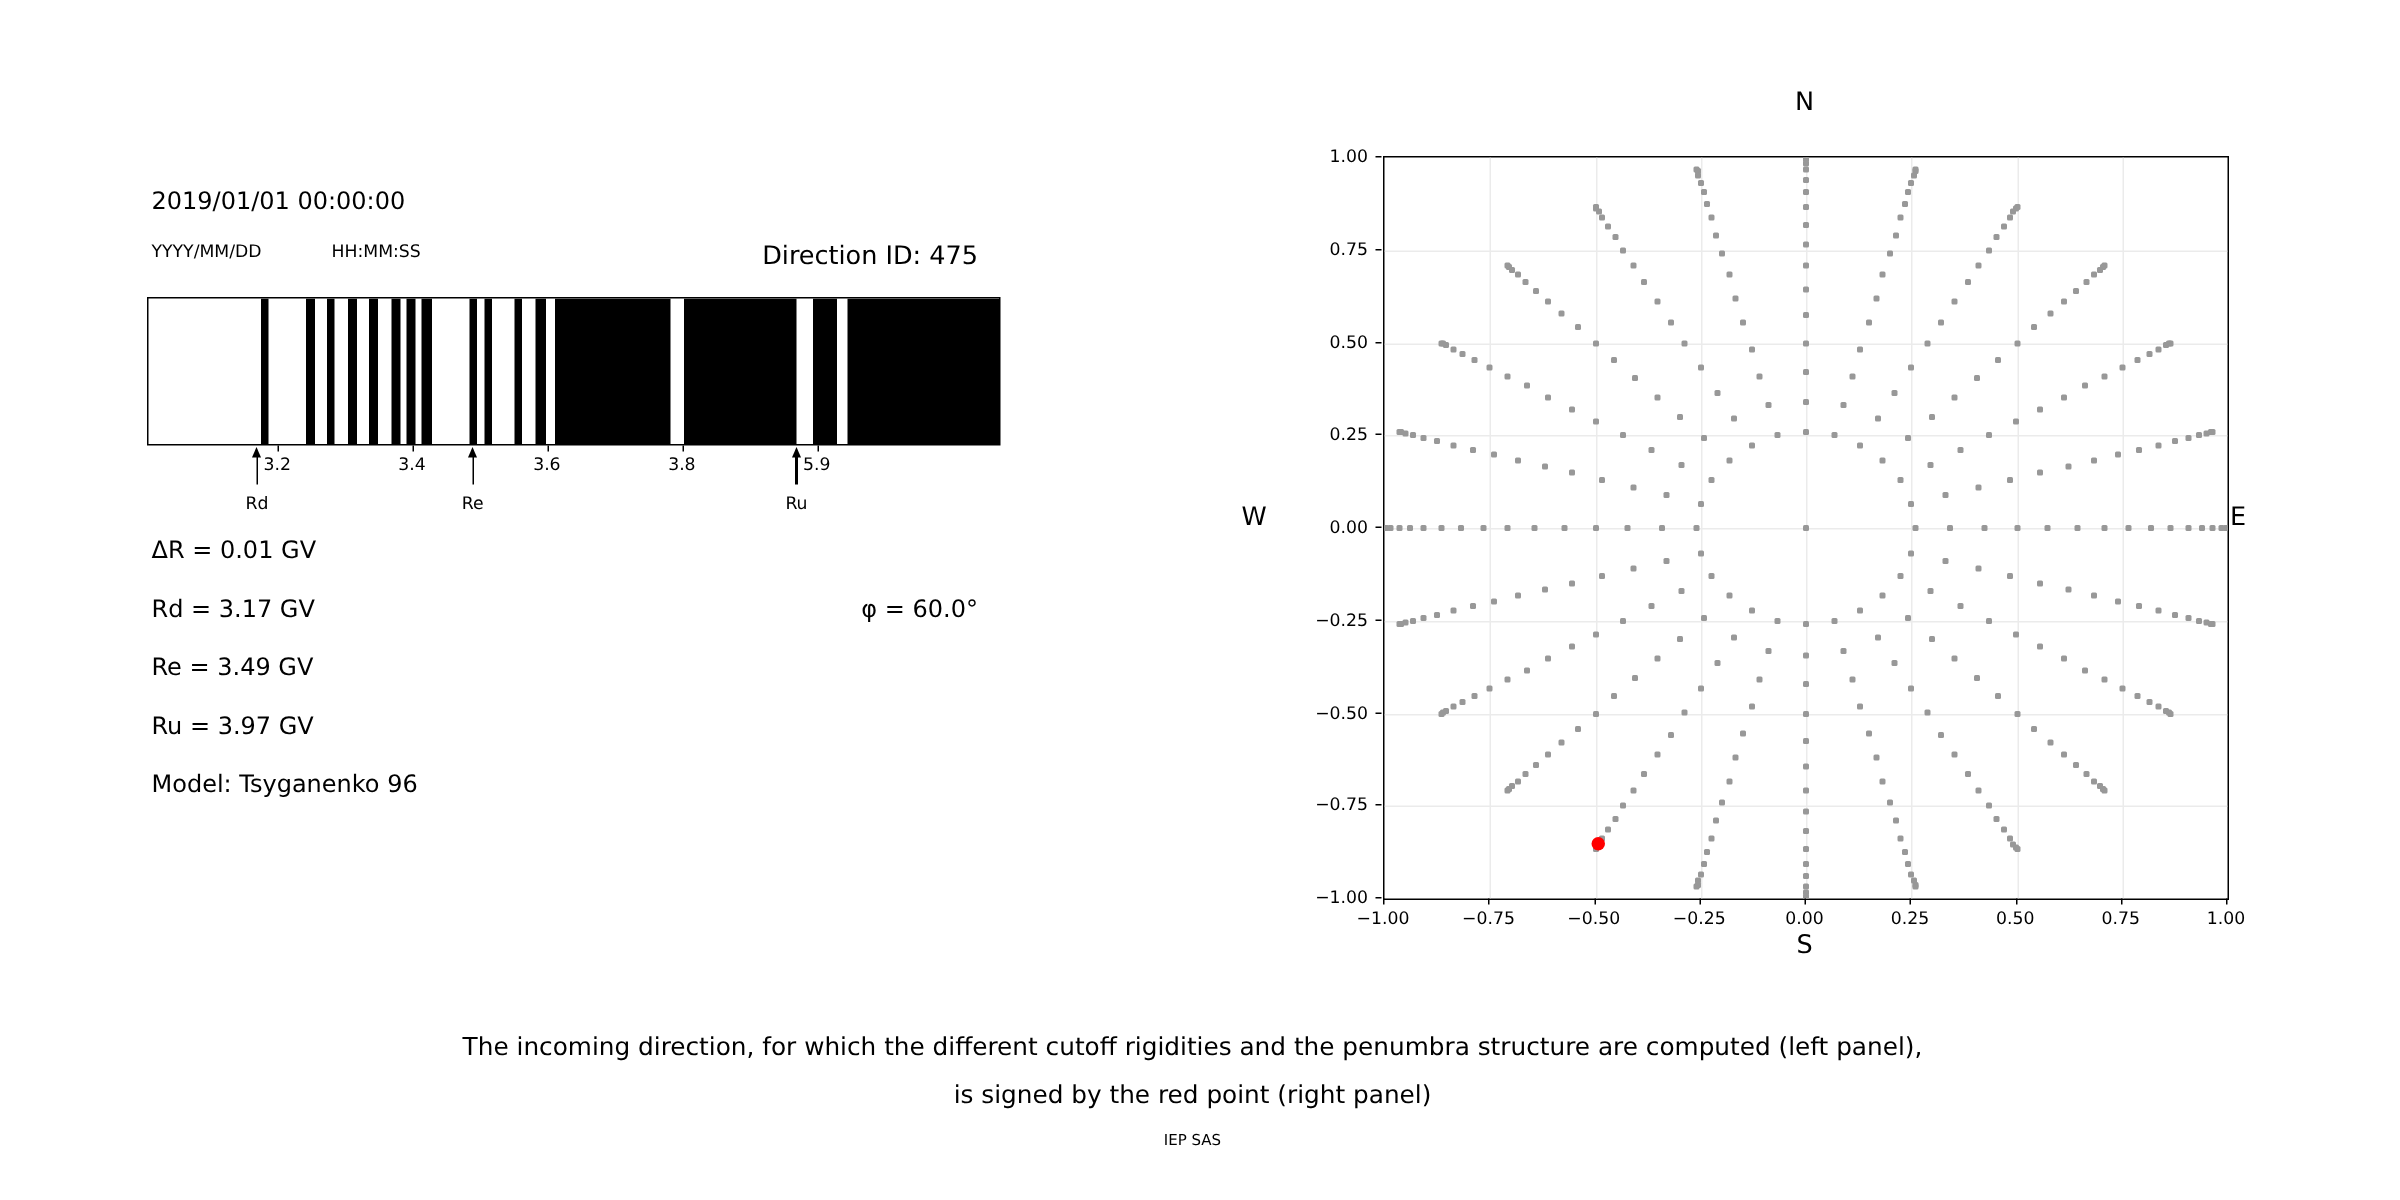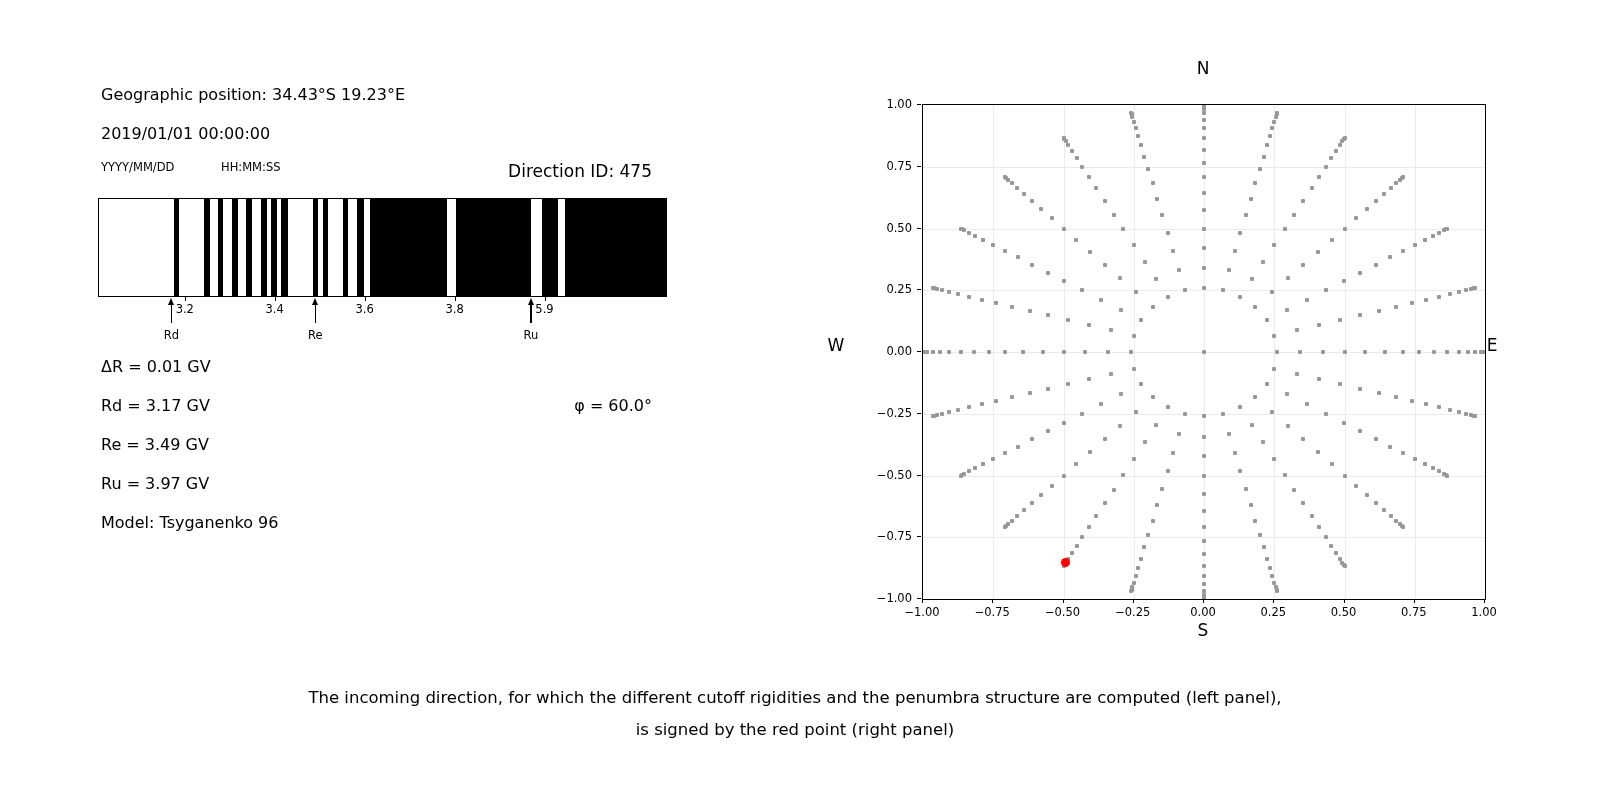--- a/index.html
+++ b/index.html
@@ -32,21 +32,20 @@
   #e-label{left:1478px;top:335px;width:28px;}
   #caption-line1{left:5px;top:688px;width:1580px;text-align:center;font-size:16.5px;}
   #caption-line2{left:5px;top:720px;width:1580px;text-align:center;font-size:16.5px;}
   #footer-label{left:5px;top:755px;width:1580px;text-align:center;font-size:10px;}
 </style>
 </head>
 <body>
 
 <div id="canvas">
 
-  <div class="abs t16" id="geo-position">Geographic position: 34.43°S 19.23°E</div>
   <div class="abs t16" id="datetime-value">2019/01/01 00:00:00</div>
   <div class="abs tsmall" id="date-format-label">YYYY/MM/DD</div>
   <div class="abs tsmall" id="time-format-label">HH:MM:SS</div>
   <div class="abs t17" id="direction-id">Direction ID: 475</div>
 
   <div class="abs" id="penumbra-chart">
       <div style="position: absolute; left: 0px; top: 0px; width: 567px; height: 97px; border: 1.2px solid rgb(0, 0, 0); background: rgb(255, 255, 255); overflow: hidden;">
         <div style="position: absolute; left: 74.6px; top: 0px; bottom: 0px; width: 5.4px; background: rgb(0, 0, 0);"></div>
         <div style="position: absolute; left: 104.8px; top: 0px; bottom: 0px; width: 5.8px; background: rgb(0, 0, 0);"></div>
         <div style="position: absolute; left: 118.7px; top: 0px; bottom: 0px; width: 5.8px; background: rgb(0, 0, 0);"></div>
@@ -533,13 +532,14 @@
       <div style="position: absolute; left: 858px; top: 591px; width: 54px; text-align: right; font-size: 11.5px;">−1.00</div>
     </div>
 
   <div class="abs compass" id="n-label">N</div>
   <div class="abs compass" id="s-label">S</div>
   <div class="abs compass" id="w-label">W</div>
   <div class="abs compass" id="e-label">E</div>
 
   <div class="abs" id="caption-line1">The incoming direction, for which the different cutoff rigidities and the penumbra structure are computed (left panel),</div>
   <div class="abs" id="caption-line2">is signed by the red point (right panel)</div>
+  <div class="abs" id="footer-label">IEP SAS</div>
 </div>
 
 </body></html>

